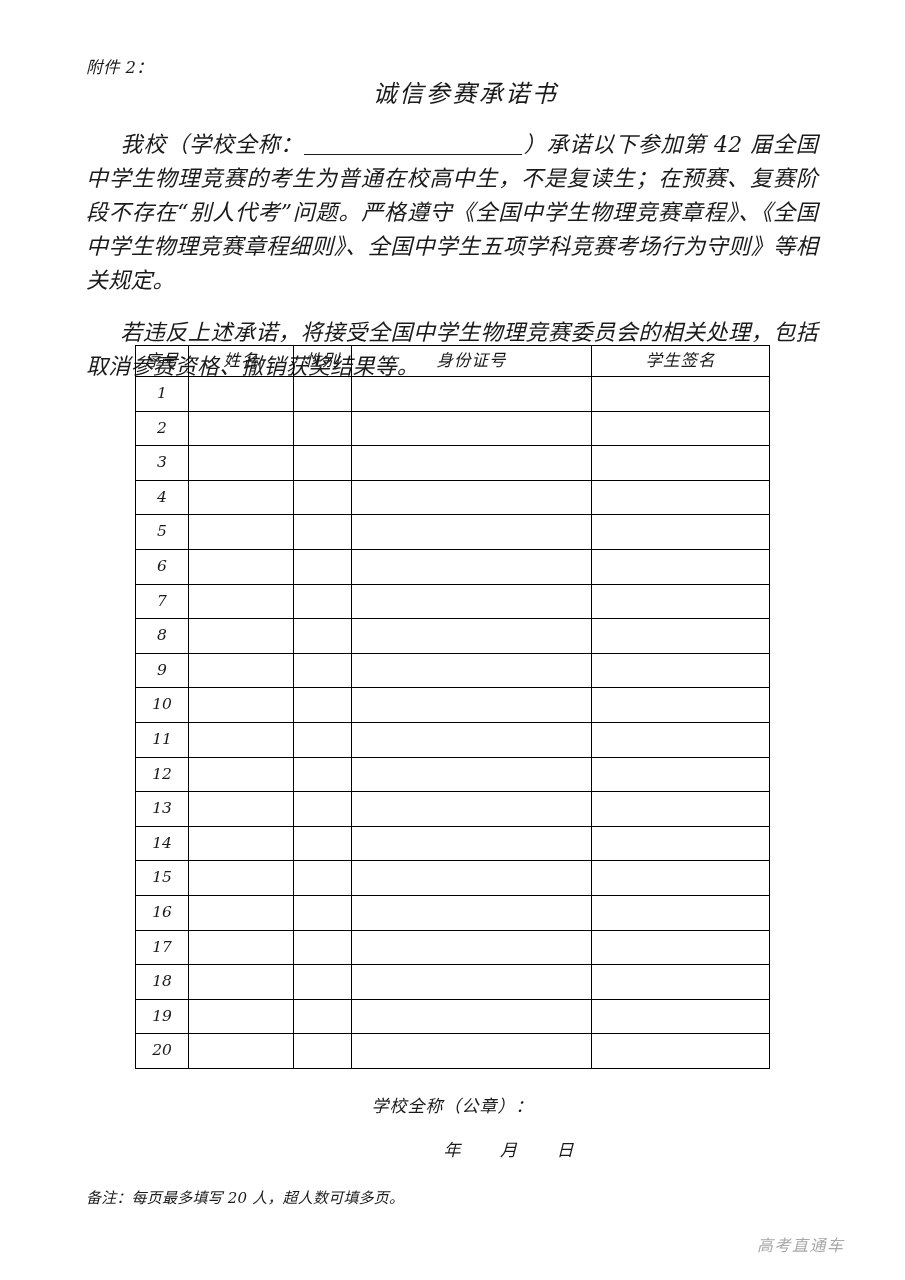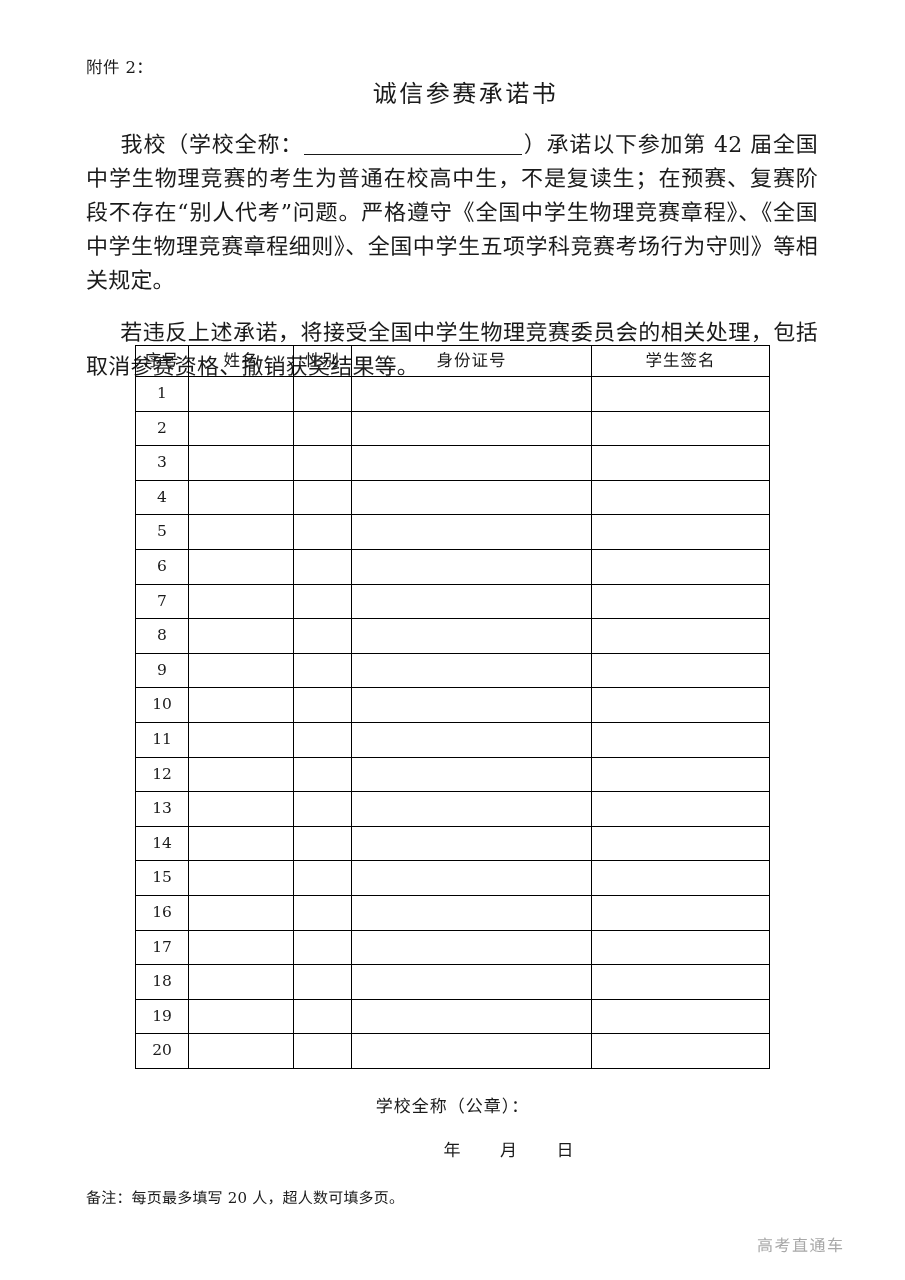--- a/index.html
+++ b/index.html
@@ -16,20 +16,21 @@
     position: relative;
     overflow: hidden;
   }
 
   .page {
     position: absolute;
     left: 0;
     top: 0;
     width: 905px;
     height: 904px;
+    font-style: italic;
   }
 
   
   .attachment-label {
     position: absolute;
     left: 86px;
     top: 54px;
     font-size: 16.5px;
     letter-spacing: 0.4px;
     white-space: nowrap;

